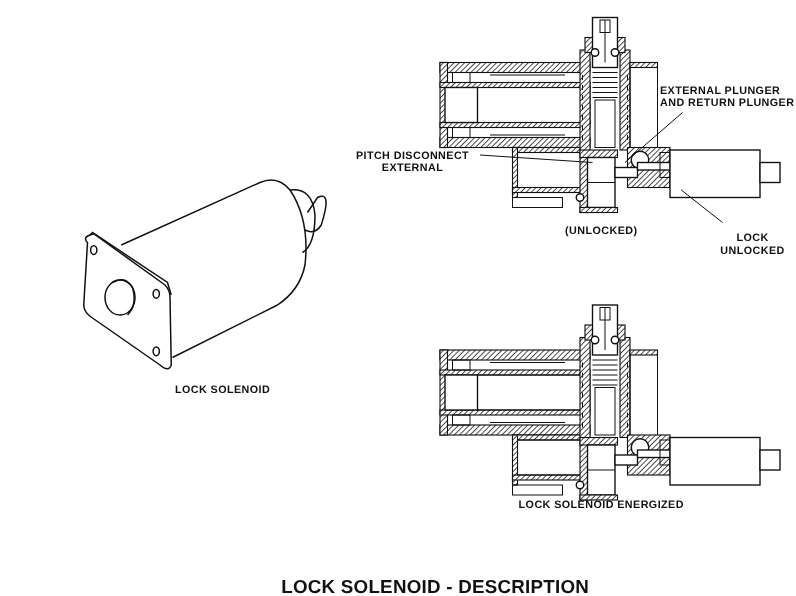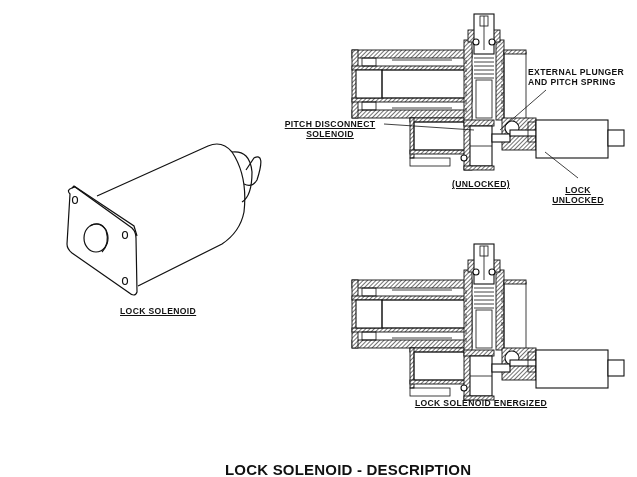--- a/index.html
+++ b/index.html
@@ -1,18 +1,18 @@
 <!DOCTYPE html>
 <html><head>
   <meta charset="utf-8">
   <style>
     html, body { margin: 0; padding: 0; background: #ffffff; }
     body { width: 637px; height: 477px; position: relative; overflow: hidden; font-family: "Liberation Sans", sans-serif; }
     .lbl { position: absolute; font-weight: bold; font-size: 8.6px; color: #111; letter-spacing: 0.35px; line-height: 10px; white-space: nowrap; }
-    .ctr { text-align: center; text-decoration: underline; }
+    .ctr { text-align: center; }
     .title { position: absolute; font-weight: bold; font-size: 15px; color: #111; letter-spacing: 0.2px; }
     svg { position: absolute; left: 0; top: 0; }
     .stroke { stroke: #111; fill: none; stroke-width: 1.2; }
     .thin { stroke: #111; fill: none; stroke-width: 0.8; }
     .wall { fill: url(#hatch); stroke: #111; stroke-width: 0.9; }
     .solid { fill: #fff; stroke: #111; stroke-width: 1.1; }
   </style>
 </head>
 <body>
 
@@ -95,33 +95,33 @@
 
   <g transform="translate(352,240)">
     <use href="#assembly"></use>
   </g>
 
   <line class="thin" x1="384" y1="124" x2="474" y2="130"></line>
   <line class="thin" x1="546" y1="90" x2="500" y2="130"></line>
   <line class="thin" x1="545" y1="152" x2="578" y2="178"></line>
 </svg>
 
-<div class="lbl ctr" style="left:120px; top:306px;">LOCK SOLENOID</div>
+<div class="lbl ctr" style="left:140px; top:306px;">LOCK SOLENOID</div>
 
 <div class="lbl ctr" style="left:275px; top:119px; width:110px;">
   <div>PITCH DISCONNECT</div>
-  <div>SOLENOID</div>
+  <div>EXTERNAL</div>
 </div>
 
 <div class="lbl" style="left:528px; top:67px;">
   <div>EXTERNAL PLUNGER</div>
-  <div>AND PITCH SPRING</div>
+  <div>AND RETURN PLUNGER</div>
 </div>
 
-<div class="lbl ctr" style="left:548px; top:185px; width:60px;">
+<div class="lbl ctr" style="left:572px; top:185px; width:60px;">
   <div>LOCK</div>
   <div>UNLOCKED</div>
 </div>
 
 <div class="lbl ctr" style="left:388px; top:179px; width:186px;">
   <div>(UNLOCKED)</div>
 </div>
 
 <div class="lbl ctr" style="left:388px; top:398px; width:186px;">
   <div>LOCK SOLENOID ENERGIZED</div>

